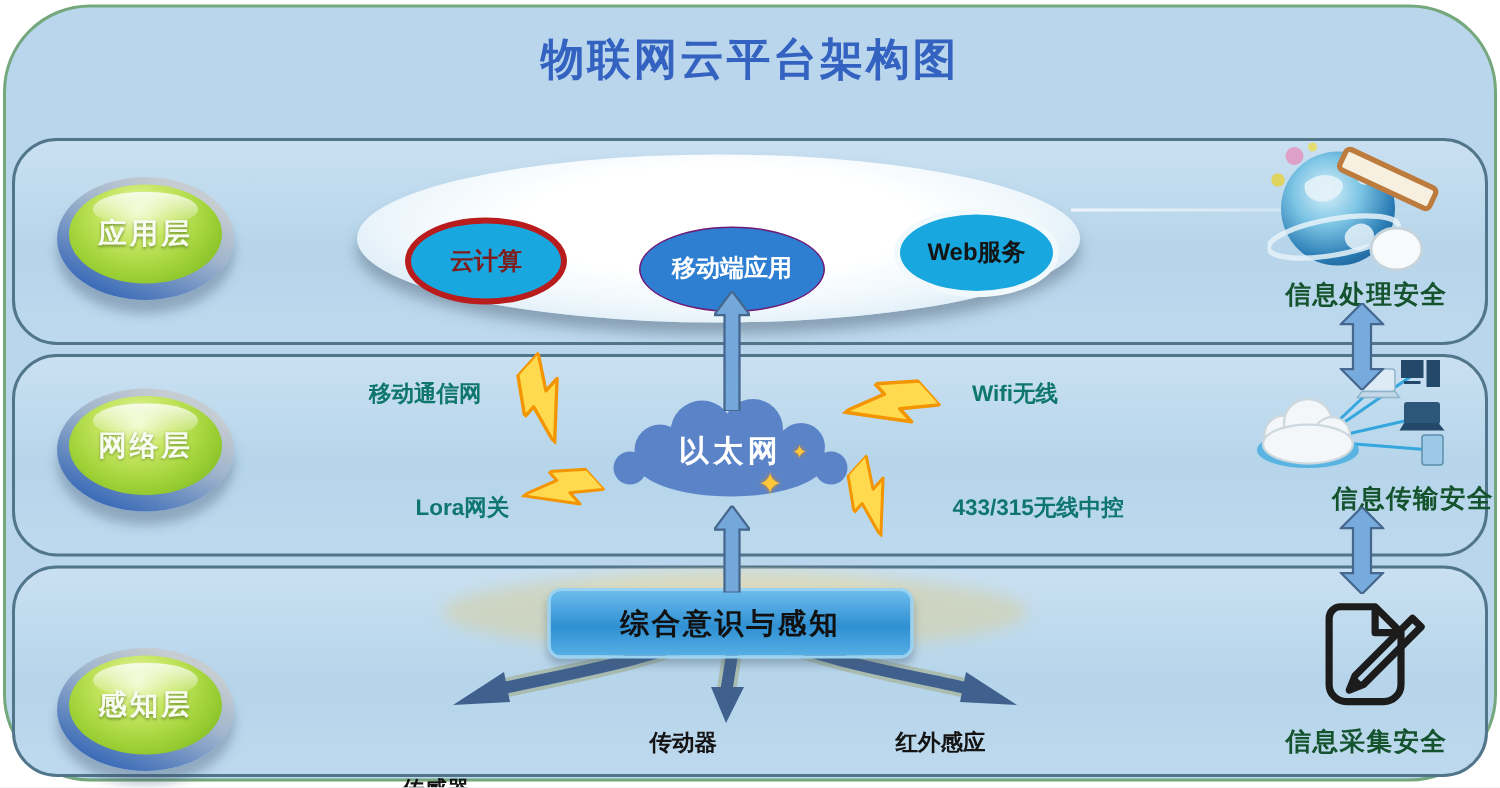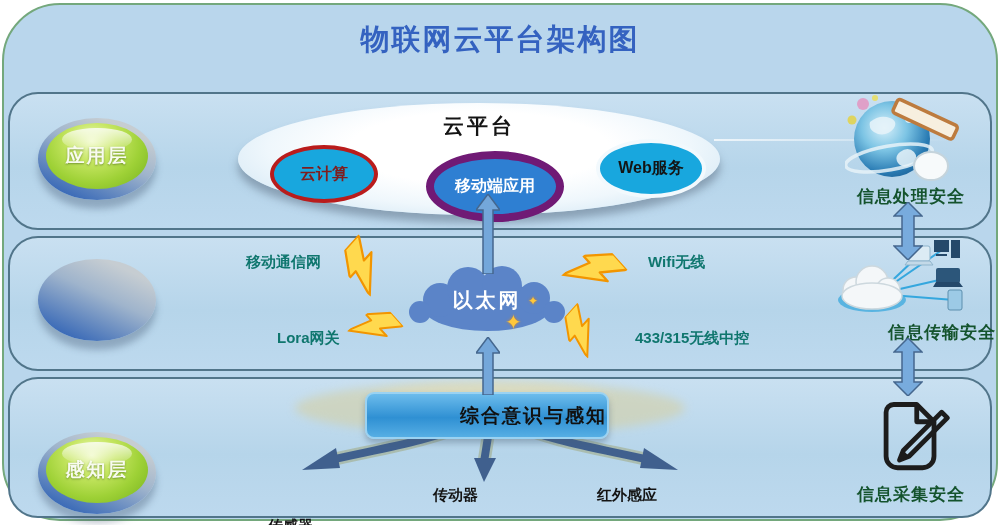--- a/index.html
+++ b/index.html
@@ -36,21 +36,21 @@
         box-shadow:0 8px 9px rgba(96,115,134,.55);}
   .hline{position:absolute;left:714px;top:139px;width:240px;height:2px;z-index:1;
         background:linear-gradient(90deg,rgba(255,255,255,.75),rgba(255,255,255,0));}
   .platform-title{position:absolute;left:238px;width:482px;top:112px;text-align:center;z-index:2;
         font-size:21px;font-weight:bold;color:#141414;letter-spacing:3px;}
   .node{position:absolute;border-radius:50%;display:flex;align-items:center;justify-content:center;
         font-weight:bold;z-index:2;white-space:nowrap;}
   #node-cloudcomp{left:270px;top:145px;width:100px;height:50px;background:#18a7de;
         border:4px solid #b91c1c;color:#7f1d1d;font-size:16px;}
   #node-mobile{left:426px;top:151px;width:122px;height:55px;background:#2e7fd2;
-        border:8px solid #701a75;color:#ffffff;font-size:16px;}
+        border:1px solid #701a75;color:#ffffff;font-size:16px;}
   #node-web{left:596px;top:139px;width:102px;height:51px;background:#18a7de;
         border:4px solid #f2f9fd;color:#141414;font-size:16px;}
 
   .seclabel{position:absolute;width:170px;text-align:center;color:#14532d;font-weight:bold;
         font-size:17px;z-index:2;white-space:nowrap;letter-spacing:1px;}
   #sec-app{left:826px;top:185px;}
   #sec-network{left:826px;top:321px;text-align:right;}
   #sec-perception{left:826px;top:483px;}
 
   .icon-abs{position:absolute;z-index:2;}
@@ -65,21 +65,21 @@
   .eth-label{position:absolute;left:402px;width:170px;top:287px;text-align:center;z-index:3;
         color:#ffffff;font-size:20px;font-weight:bold;letter-spacing:3px;}
   .bolt{position:absolute;z-index:2;}
   .sparkle{position:absolute;z-index:3;color:#ffc83a;text-shadow:0 0 3px #f08a00;font-weight:bold;}
 
   
   .branching{position:absolute;left:278px;top:378px;width:424px;height:106px;z-index:1;}
   .fusion-box{position:absolute;left:365px;top:392px;width:240px;height:43px;z-index:2;
         border:2px solid #9ad2f2;border-radius:9px;
         background:linear-gradient(180deg,#6cbcec 0%,#2f90d3 55%,#56aee4 100%);
-        display:flex;align-items:center;justify-content:flex-end;
+        display:flex;align-items:center;justify-content:center;
         box-shadow:0 4px 6px rgba(70,95,120,.4);}
   .fusion-box .lbl{color:#111111;font-size:19px;font-weight:bold;letter-spacing:2px;}
   .devlabel{position:absolute;font-weight:bold;font-size:15px;color:#141414;z-index:2;white-space:nowrap;}
   #lbl-sensor{left:268px;top:486px;margin-top:31px;}
   #lbl-actuator{left:433px;top:486px;}
   #lbl-ir{left:597px;top:486px;}
 
   .gap-arrow{position:absolute;z-index:5;}
 </style>
 </head>
@@ -97,31 +97,33 @@
   <div class="band" id="band-perception"></div>
 
   <div class="gbtn" style="top:118px;">
     <div class="ring"></div>
     <div class="green">
       <span class="lbl">应用层</span>
     </div>
   </div>
   <div class="gbtn" style="top:259px;">
     <div class="ring"></div>
+    <div class="green">
+      <span class="lbl">网络层</span>
+    </div>
   </div>
   <div class="gbtn" style="top:432px;">
     <div class="ring"></div>
     <div class="green">
       <span class="lbl">感知层</span>
     </div>
   </div>
 
   <div class="big-ellipse"></div>
   <div class="hline"></div>
-  <div class="platform-title">云平台</div>
   <div class="node" id="node-cloudcomp">
     <span>云计算</span>
   </div>
   <div class="node" id="node-mobile">
     <span>移动端应用</span>
   </div>
   <div class="node" id="node-web">
     <span>Web服务</span>
   </div>
 

